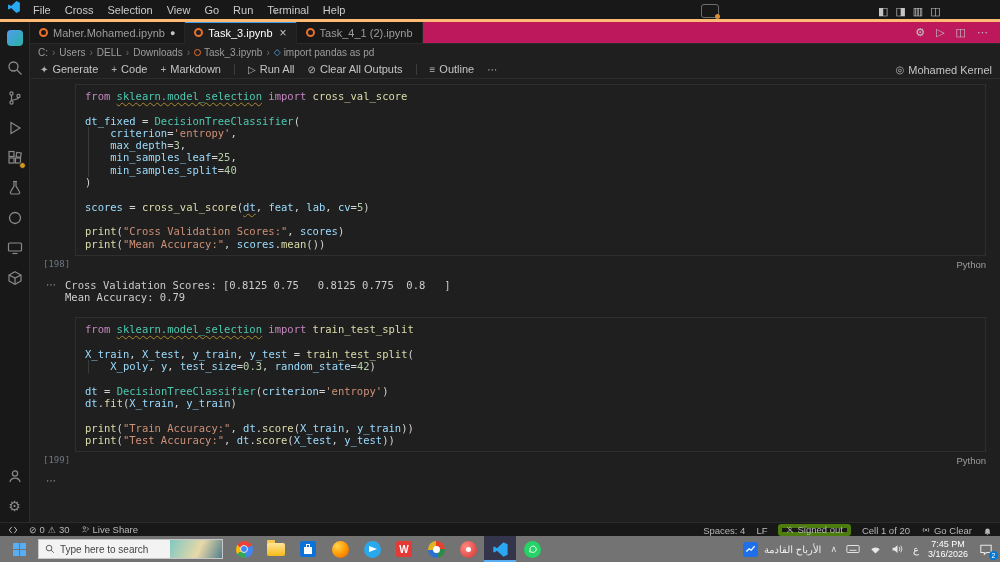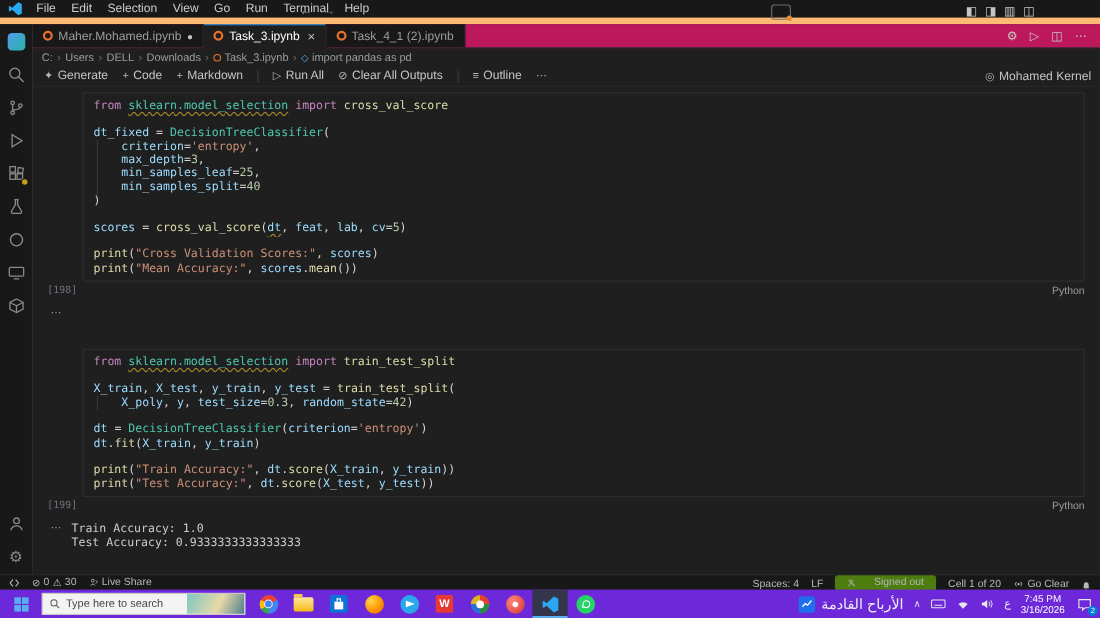--- a/index.html
+++ b/index.html
@@ -3,21 +3,21 @@
 <meta charset="utf-8">
 <style>
   *{margin:0;padding:0;box-sizing:border-box}
   html,body{width:1000px;height:562px;overflow:hidden;background:#000}
   .screen{position:relative;width:1000px;height:562px;background:#1f1f1f;
           font-family:"Liberation Sans",sans-serif;color:#ccc;font-size:11px}
   svg{display:block}
 
   
   .titlebar{position:absolute;top:0;left:0;right:0;height:22px;background:#181818;
-            border-bottom:6px solid #fdba74;display:flex;align-items:center}
+            border-bottom:3px solid #fdba74;display:flex;align-items:flex-start}
   .vslogo{width:14px;height:14px;margin:0 5px 0 7px;flex:0 0 auto}
   .menus{display:flex}
   .menu{padding:0 7px;line-height:21px;color:#cbcbcb;font-size:11px}
   .navarrow{position:absolute;top:0;line-height:21px;font-size:12px;color:#9d9d9d}
   .nav-back{left:272px}
   .nav-fwd{left:293px;color:#6b6b6b}
   .cmdcenter{position:absolute;left:313px;top:3px;width:376px;height:16px;background:#2c2c2c;
              border:1px solid #454545;border-radius:6px;display:flex;align-items:center;
              justify-content:center;gap:5px;color:#9a9a9a;font-size:10.5px}
   .copilot{position:absolute;left:701px;top:4px;width:18px;height:14px;border:1px solid #6d6d6d;
@@ -65,21 +65,21 @@
   .ab-chat{border-radius:4px;background:linear-gradient(135deg,#4f9cf0,#2bb3a3)}
   .abadge{position:absolute;right:-3px;bottom:-3px;width:7px;height:7px;border-radius:50%;
           background:#cc9a1e;border:1px solid #181818}
   .abspacer{flex:1}
   .gearglyph{font-size:14px;color:#8a8a8a;line-height:16px;text-align:center}
 
   
   .editor{position:absolute;left:30px;top:79px;right:0;bottom:40px;background:#1f1f1f;overflow:hidden}
   .cell{position:relative;margin:5px 14px 0 45px;border:1px solid #2f2f2f;background:#1f1f1f;
         padding:5px 8px 5px 9px}
-  .cell.second{margin-top:26px}
+  .cell.second{margin-top:14px}
   .code{font-family:"DejaVu Sans Mono",monospace;font-size:10.5px;line-height:12.3px;
         white-space:pre;color:#d4d4d4}
   .cl{height:12.3px}
   .tk-k{color:#C586C0}
   .tk-m{color:#4EC9B0}
   .tk-f{color:#DCDCAA}
   .tk-v{color:#9CDCFE}
   .tk-s{color:#CE9178}
   .tk-n{color:#B5CEA8}
   .tk-p{color:#D4D4D4}
@@ -98,26 +98,26 @@
   .outmenu{color:#9d9d9d;font-size:10px;line-height:12px}
   .outtext{font-family:"DejaVu Sans Mono",monospace;font-size:10.5px;line-height:12.3px;
            white-space:pre;color:#cccccc}
 
   
   .statusbar{position:absolute;left:0;right:0;bottom:26px;height:14px;background:#181818;
              border-top:1px solid #2b2b2b;display:flex;align-items:center;font-size:9.5px;
              color:#b8b8b8;padding:0 8px;gap:11px}
   .sitem{display:flex;align-items:center;gap:3px;white-space:nowrap}
   .sright{margin-left:auto;display:flex;align-items:flex-end;gap:11px}
-  .signedout{border:7px solid #4d7c0f;border-radius:3px;padding:0 4px;height:12px;
-             display:flex;align-items:center;gap:16px}
+  .signedout{border:4px solid #4d7c0f;border-radius:3px;padding:0 4px;height:12px;
+             display:flex;align-items:center;gap:3px}
   .sicon{font-size:9px;color:#b8b8b8}
 
   
-  .taskbar{position:absolute;left:0;right:0;bottom:0;height:26px;background:#6d28d9;
+  .taskbar{position:absolute;left:0;right:0;bottom:0;height:26px;background:#737373;
            display:flex;align-items:center;color:#e8e8e8}
   .startbtn{width:38px;height:26px;display:flex;align-items:center;justify-content:center}
   .winlogo{display:grid;grid-template-columns:6px 6px;grid-template-rows:6px 6px;gap:1px}
   .winlogo div{background:#58aef0}
   .tsearch{width:185px;height:20px;background:#f3f3f3;display:flex;align-items:center;gap:5px;
            padding-left:6px;color:#454545;font-size:10px;position:relative;overflow:hidden;border:1px solid #c8c8c8}
   .searchimg{position:absolute;right:0;top:0;width:52px;height:20px;
              background:linear-gradient(115deg,#7fc8c2 0%,#e8d8a8 55%,#4a7c8c 100%)}
   .tapps{display:flex;align-items:center;margin-left:5px}
   .tapp{width:32px;height:26px;display:flex;align-items:center;justify-content:center;position:relative}
@@ -140,40 +140,40 @@
   .ic-multi{width:17px;height:17px;border-radius:50%;
             background:conic-gradient(#e6412c 0 25%,#2c8c47 0 50%,#2a6fd4 0 75%,#e0b420 0 100%);position:relative}
   .ic-multi::after{content:"";position:absolute;inset:5px;background:#fff;border-radius:50%}
   .ic-red{width:17px;height:17px;border-radius:50%;background:radial-gradient(circle at 35% 35%,#ff8a80,#d32f2f);
           display:flex;align-items:center;justify-content:center}
   .ic-red::after{content:"";width:5px;height:5px;background:#fff;border-radius:50%}
   .ic-wa{width:17px;height:17px;border-radius:50%;background:#25d366;display:flex;align-items:center;justify-content:center}
   .tray{margin-left:auto;display:flex;align-items:center;gap:9px;padding-right:6px}
   .widget{display:flex;align-items:center;gap:6px}
   .wicon{width:15px;height:15px;border-radius:3px;background:#1f6feb;display:flex;align-items:center;justify-content:center}
-  .wtext{font-size:13px;color:#eee}
+  .wtext{font-size:10px;color:#eee}
   .trayup{font-size:9px;color:#ddd}
   .tlang{font-size:10px;color:#eee}
   .clock{display:flex;flex-direction:column;align-items:center;font-size:9px;line-height:10.5px;color:#fff}
   .notif{position:relative;width:17px;height:16px;display:flex;align-items:center;justify-content:center}
   .nbadge{position:absolute;right:-4px;bottom:-3px;min-width:9px;height:9px;border-radius:50%;
           background:#0078d7;color:#fff;font-size:7px;line-height:9px;text-align:center;padding:0 1px}
 </style>
 </head>
 <body>
 
 <div class="screen">
 
   <div class="titlebar">
     <svg class="vslogo" viewBox="0 0 16 16">
       <path fill="#2aa7f1" d="M10.8 1.2 4.6 6.9 2.2 5.1l-1 .5v4.8l1 .5 2.4-1.8 6.2 5.7 3.9-1.9V3.1z"></path>
     </svg>
     <div class="menus">
       <span class="menu">File</span>
-      <span class="menu">Edit</span>
+      <span class="menu">Cross</span>
       <span class="menu">Selection</span>
       <span class="menu">View</span>
       <span class="menu">Go</span>
       <span class="menu">Run</span>
       <span class="menu">Terminal</span>
       <span class="menu">Help</span>
     </div>
     <span class="navarrow nav-back">←</span>
     <span class="navarrow nav-fwd">→</span>
     <div class="copilot">
@@ -329,33 +329,33 @@
     <div class="cell">
       <div class="guide g-c1"></div>
       <div class="code"><div class="cl"><span class="tk-k">from </span><span class="tk-mw">sklearn.model_selection</span><span class="tk-p"> </span><span class="tk-k">import </span><span class="tk-f">cross_val_score</span></div><div class="cl">&nbsp;</div><div class="cl"><span class="tk-v">dt_fixed</span><span class="tk-p"> = </span><span class="tk-m">DecisionTreeClassifier</span><span class="tk-p">(</span></div><div class="cl"><span class="tk-p">    </span><span class="tk-v">criterion</span><span class="tk-p">=</span><span class="tk-s">'entropy'</span><span class="tk-p">,</span></div><div class="cl"><span class="tk-p">    </span><span class="tk-v">max_depth</span><span class="tk-p">=</span><span class="tk-n">3</span><span class="tk-p">,</span></div><div class="cl"><span class="tk-p">    </span><span class="tk-v">min_samples_leaf</span><span class="tk-p">=</span><span class="tk-n">25</span><span class="tk-p">,</span></div><div class="cl"><span class="tk-p">    </span><span class="tk-v">min_samples_split</span><span class="tk-p">=</span><span class="tk-n">40</span></div><div class="cl"><span class="tk-p">)</span></div><div class="cl">&nbsp;</div><div class="cl"><span class="tk-v">scores</span><span class="tk-p"> = </span><span class="tk-f">cross_val_score</span><span class="tk-p">(</span><span class="tk-vw">dt</span><span class="tk-p">, </span><span class="tk-v">feat</span><span class="tk-p">, </span><span class="tk-v">lab</span><span class="tk-p">, </span><span class="tk-v">cv</span><span class="tk-p">=</span><span class="tk-n">5</span><span class="tk-p">)</span></div><div class="cl">&nbsp;</div><div class="cl"><span class="tk-f">print</span><span class="tk-p">(</span><span class="tk-s">"Cross Validation Scores:"</span><span class="tk-p">, </span><span class="tk-v">scores</span><span class="tk-p">)</span></div><div class="cl"><span class="tk-f">print</span><span class="tk-p">(</span><span class="tk-s">"Mean Accuracy:"</span><span class="tk-p">, </span><span class="tk-v">scores</span><span class="tk-p">.</span><span class="tk-f">mean</span><span class="tk-p">())</span></div></div>
     </div>
     <div class="execrow">
       <span class="exec">[198]</span>
       <span class="lang">Python</span>
     </div>
     <div class="outrow">
       <span class="outmenu">⋯</span>
+      <div class="outtext"><div>Cross Validation Scores: [0.8125 0.75   0.8125 0.775  0.8   ]</div><div>Mean Accuracy: 0.79</div></div>
     </div>
 
     <div class="cell second">
       <div class="guide g-c2"></div>
       <div class="code"><div class="cl"><span class="tk-k">from </span><span class="tk-mw">sklearn.model_selection</span><span class="tk-p"> </span><span class="tk-k">import </span><span class="tk-f">train_test_split</span></div><div class="cl">&nbsp;</div><div class="cl"><span class="tk-v">X_train</span><span class="tk-p">, </span><span class="tk-v">X_test</span><span class="tk-p">, </span><span class="tk-v">y_train</span><span class="tk-p">, </span><span class="tk-v">y_test</span><span class="tk-p"> = </span><span class="tk-f">train_test_split</span><span class="tk-p">(</span></div><div class="cl"><span class="tk-p">    </span><span class="tk-v">X_poly</span><span class="tk-p">, </span><span class="tk-v">y</span><span class="tk-p">, </span><span class="tk-v">test_size</span><span class="tk-p">=</span><span class="tk-n">0.3</span><span class="tk-p">, </span><span class="tk-v">random_state</span><span class="tk-p">=</span><span class="tk-n">42</span><span class="tk-p">)</span></div><div class="cl">&nbsp;</div><div class="cl"><span class="tk-v">dt</span><span class="tk-p"> = </span><span class="tk-m">DecisionTreeClassifier</span><span class="tk-p">(</span><span class="tk-v">criterion</span><span class="tk-p">=</span><span class="tk-s">'entropy'</span><span class="tk-p">)</span></div><div class="cl"><span class="tk-v">dt</span><span class="tk-p">.</span><span class="tk-f">fit</span><span class="tk-p">(</span><span class="tk-v">X_train</span><span class="tk-p">, </span><span class="tk-v">y_train</span><span class="tk-p">)</span></div><div class="cl">&nbsp;</div><div class="cl"><span class="tk-f">print</span><span class="tk-p">(</span><span class="tk-s">"Train Accuracy:"</span><span class="tk-p">, </span><span class="tk-v">dt</span><span class="tk-p">.</span><span class="tk-f">score</span><span class="tk-p">(</span><span class="tk-v">X_train</span><span class="tk-p">, </span><span class="tk-v">y_train</span><span class="tk-p">))</span></div><div class="cl"><span class="tk-f">print</span><span class="tk-p">(</span><span class="tk-s">"Test Accuracy:"</span><span class="tk-p">, </span><span class="tk-v">dt</span><span class="tk-p">.</span><span class="tk-f">score</span><span class="tk-p">(</span><span class="tk-v">X_test</span><span class="tk-p">, </span><span class="tk-v">y_test</span><span class="tk-p">))</span></div></div>
     </div>
     <div class="execrow">
       <span class="exec">[199]</span>
       <span class="lang">Python</span>
     </div>
     <div class="outrow">
       <span class="outmenu">⋯</span>
-      <div class="outtext"><div>Train Accuracy: 1.0</div><div>Test Accuracy: 0.9333333333333333</div></div>
     </div>
 
   </div>
 
   <div class="statusbar">
     <span class="sitem">
       <svg width="10" height="10" viewBox="0 0 16 16">
         <path d="M6 3 2 8l4 5M10 3l4 5-4 5" fill="none" stroke="#b8b8b8" stroke-width="1.6"></path>
       </svg>
     </span>

